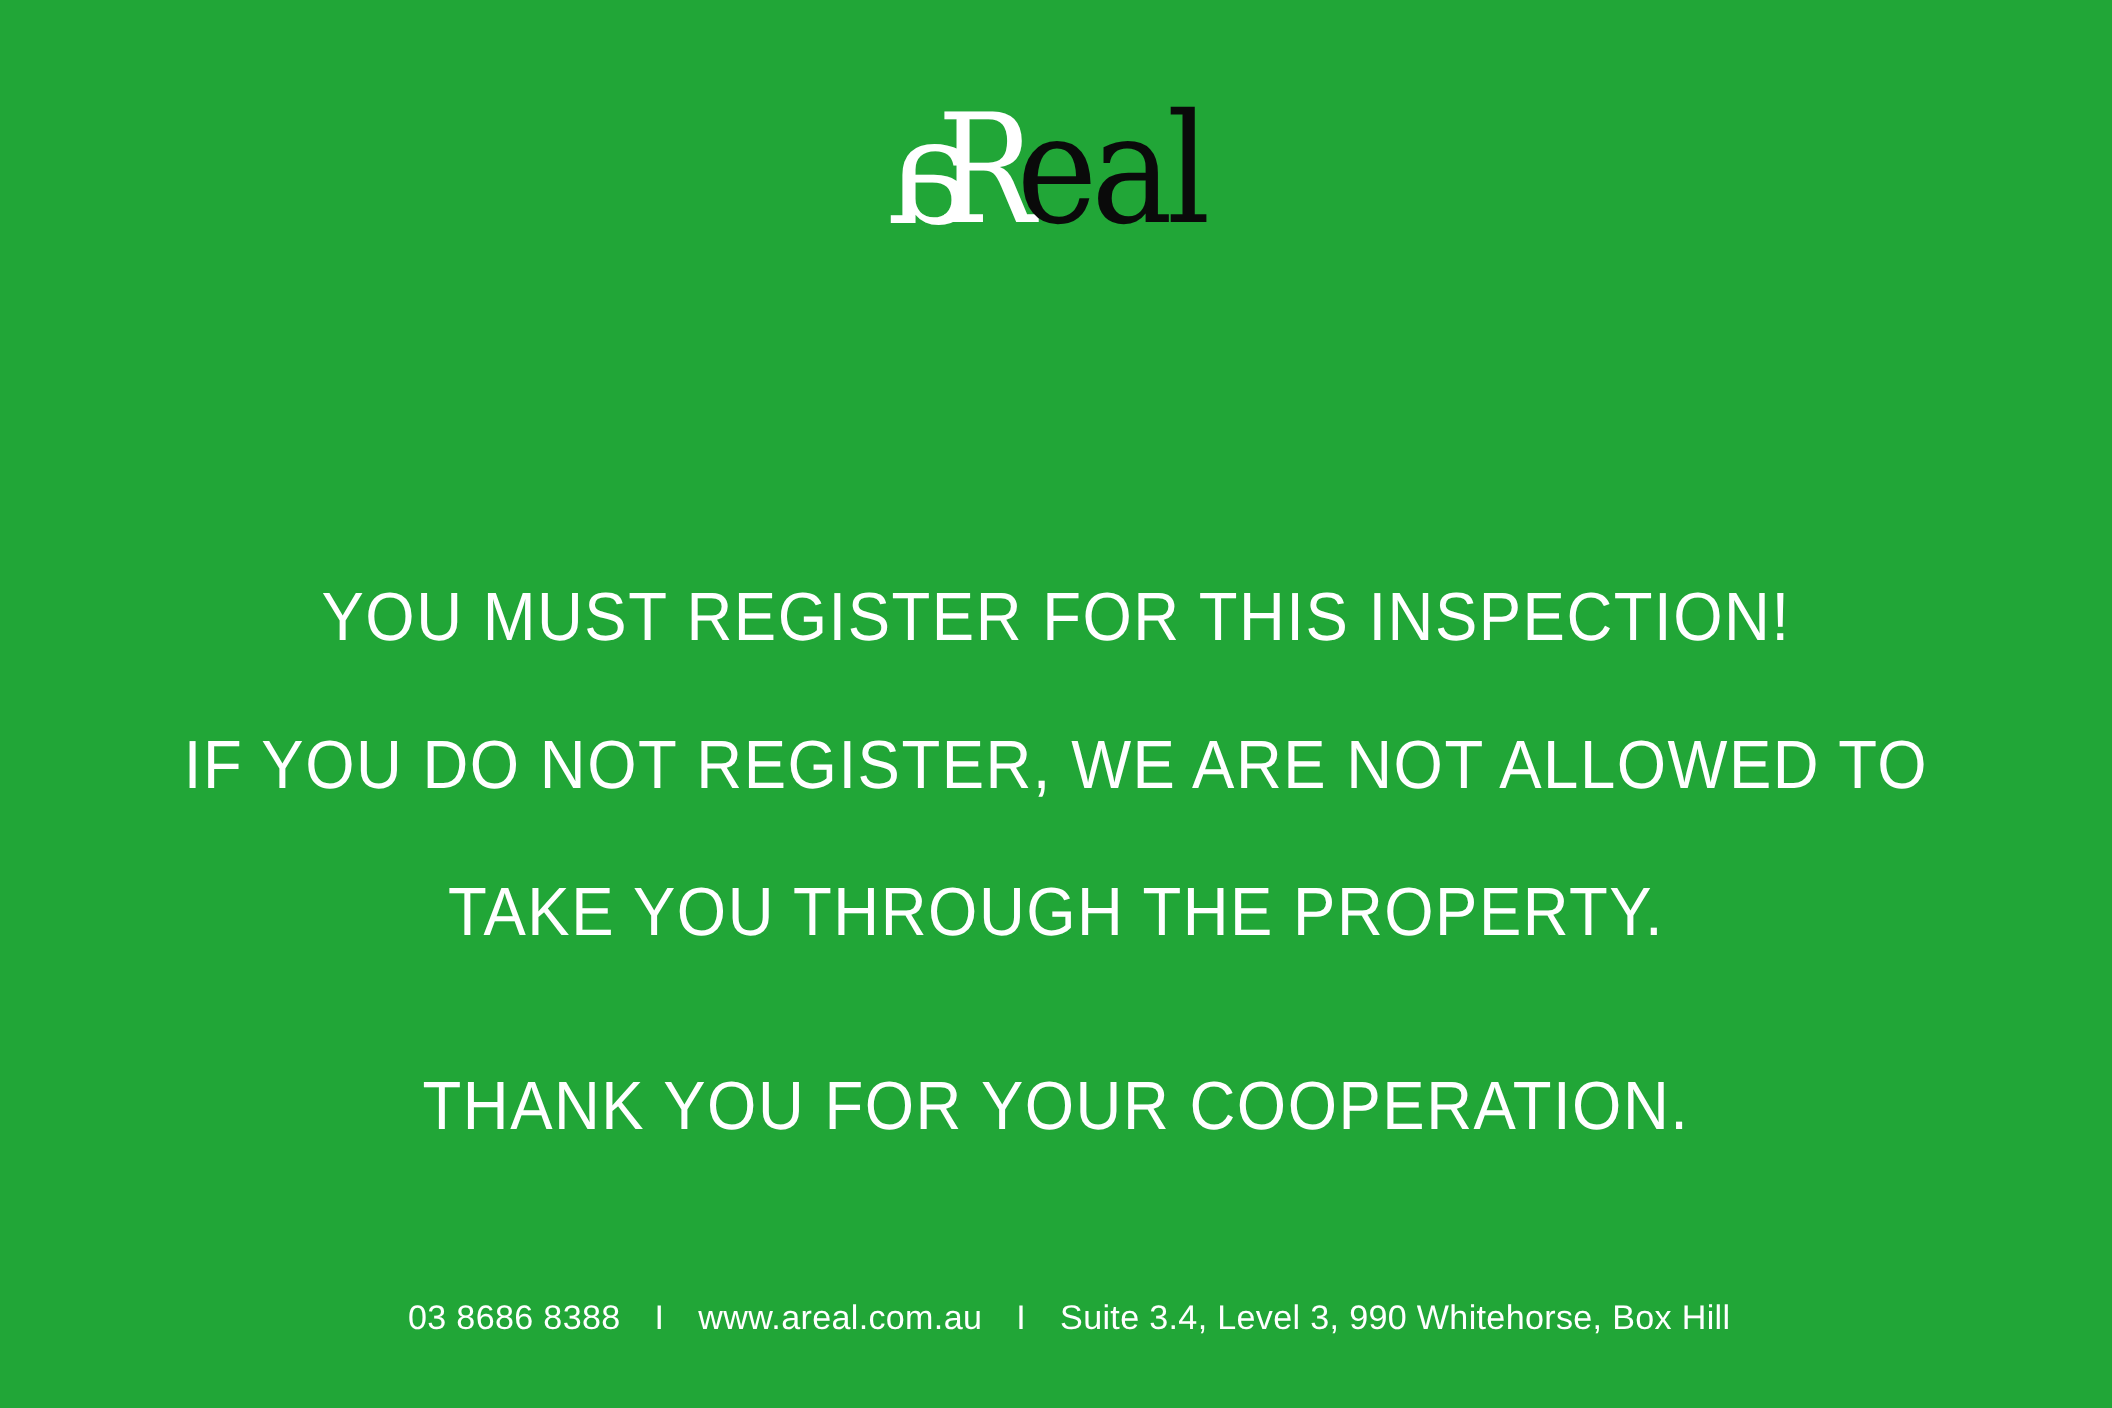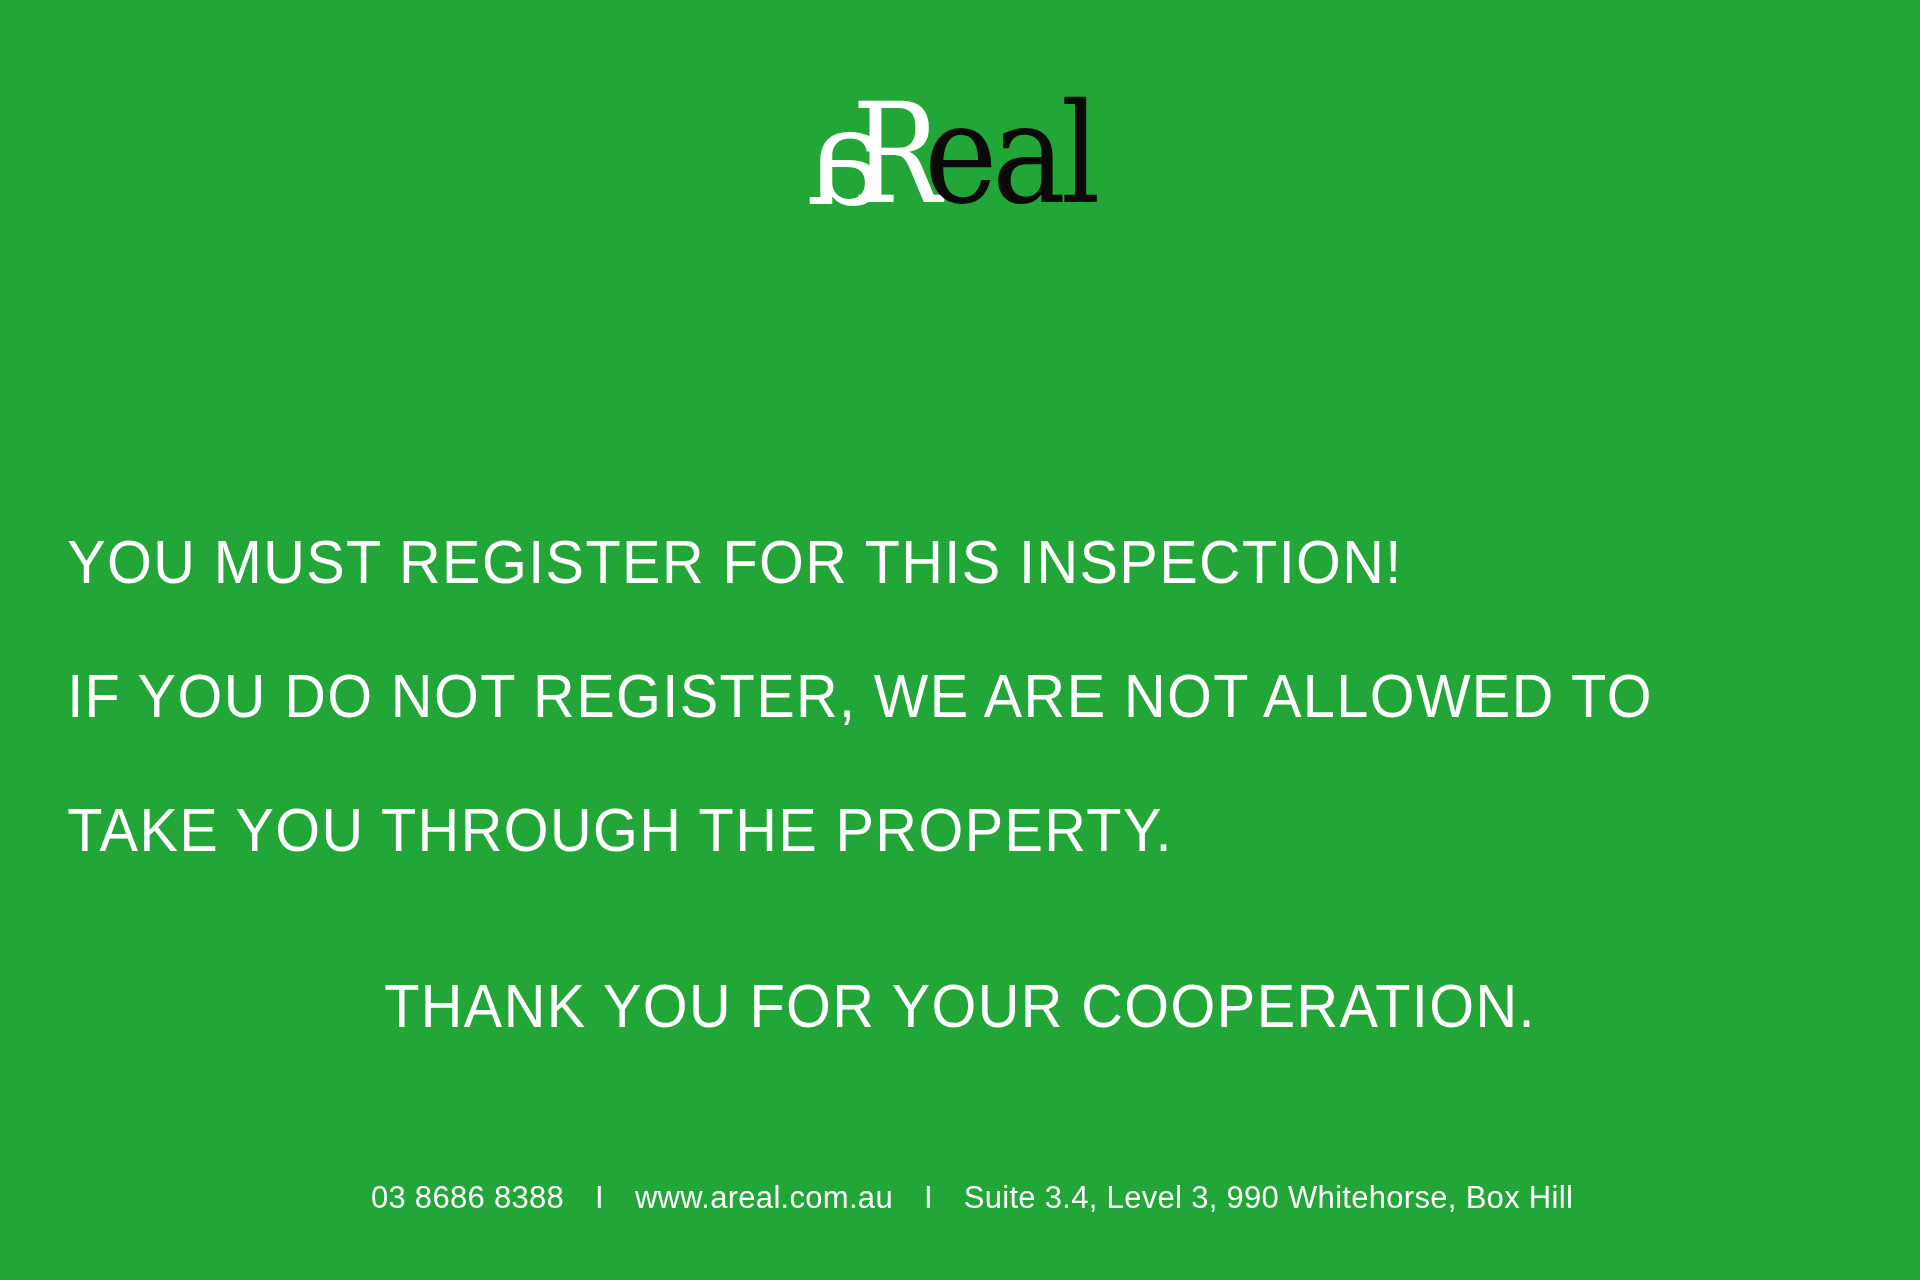--- a/index.html
+++ b/index.html
@@ -92,20 +92,21 @@
     line-height: 1.1;
     white-space: nowrap;
   }
 
   
   #body-block {
     position: absolute;
     top: 495px;
     left: 0;
     width: 1920px;
+    text-align: center;
   }
   .body-line {
     color: #ffffff;
     font-family: "Liberation Sans Narrow", "Liberation Sans", sans-serif;
     font-weight: 400;
     font-size: 62px;
     letter-spacing: 1.5px;
     line-height: 134px;
     white-space: nowrap;
     transform: scaleX(0.93);

